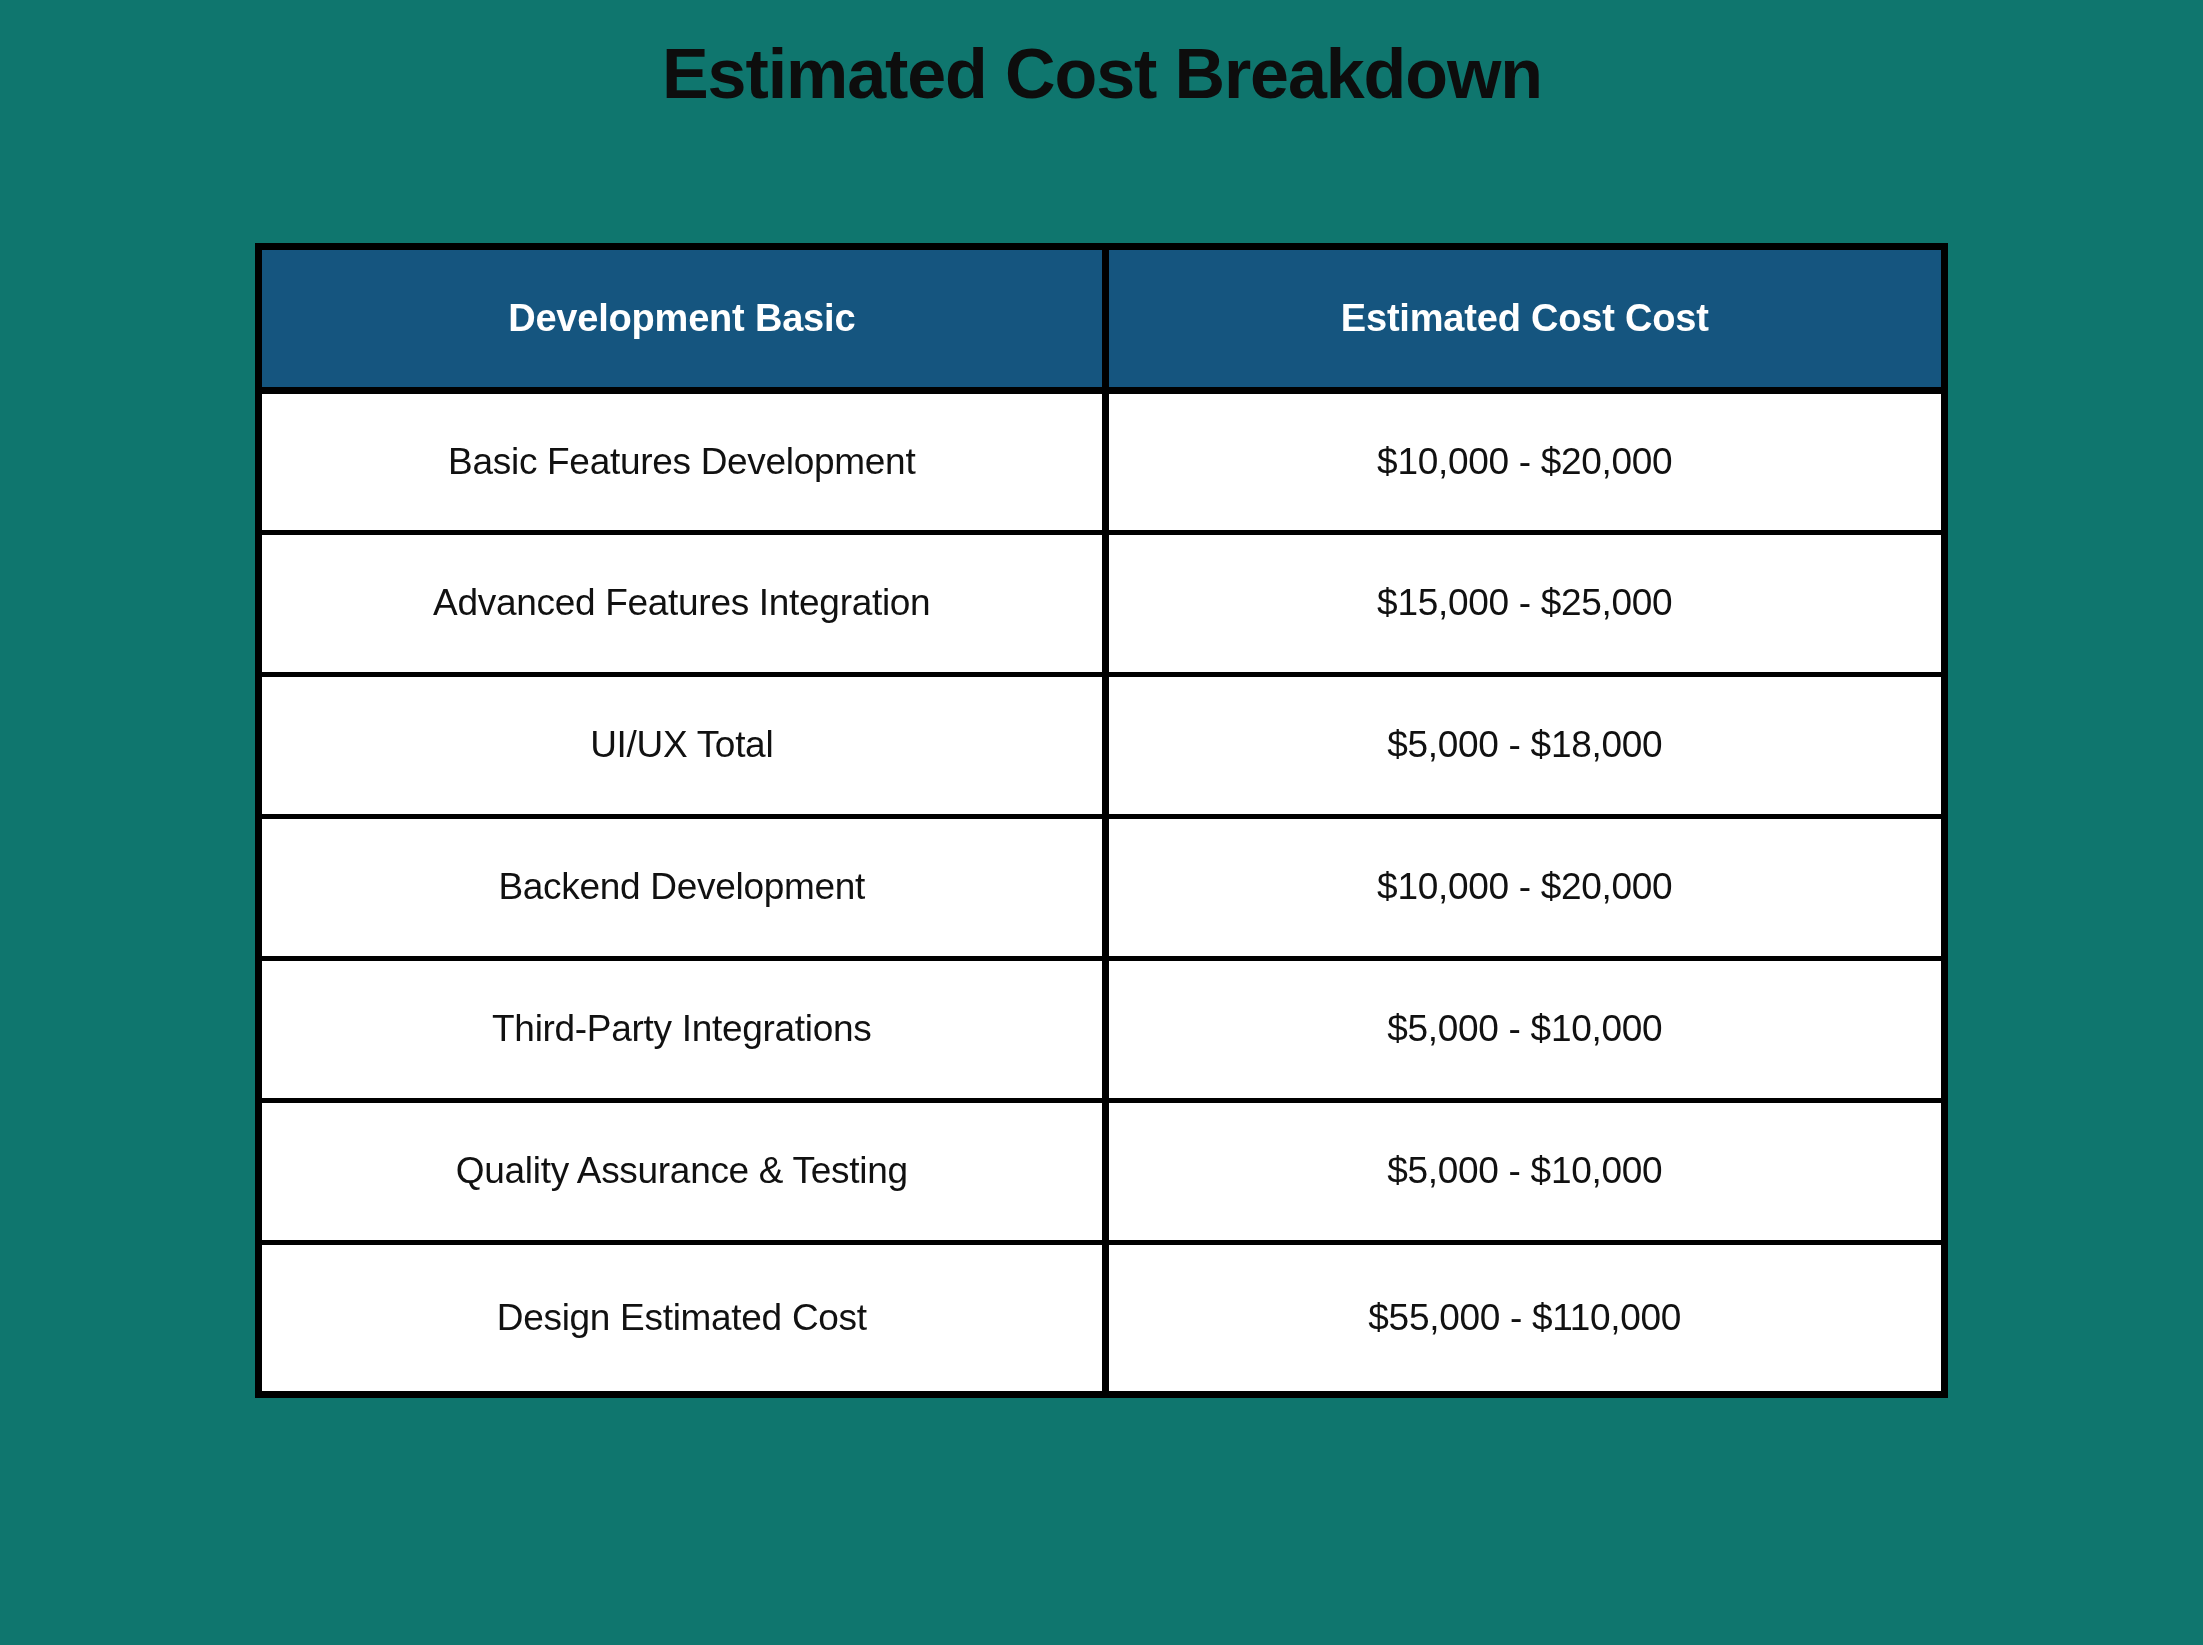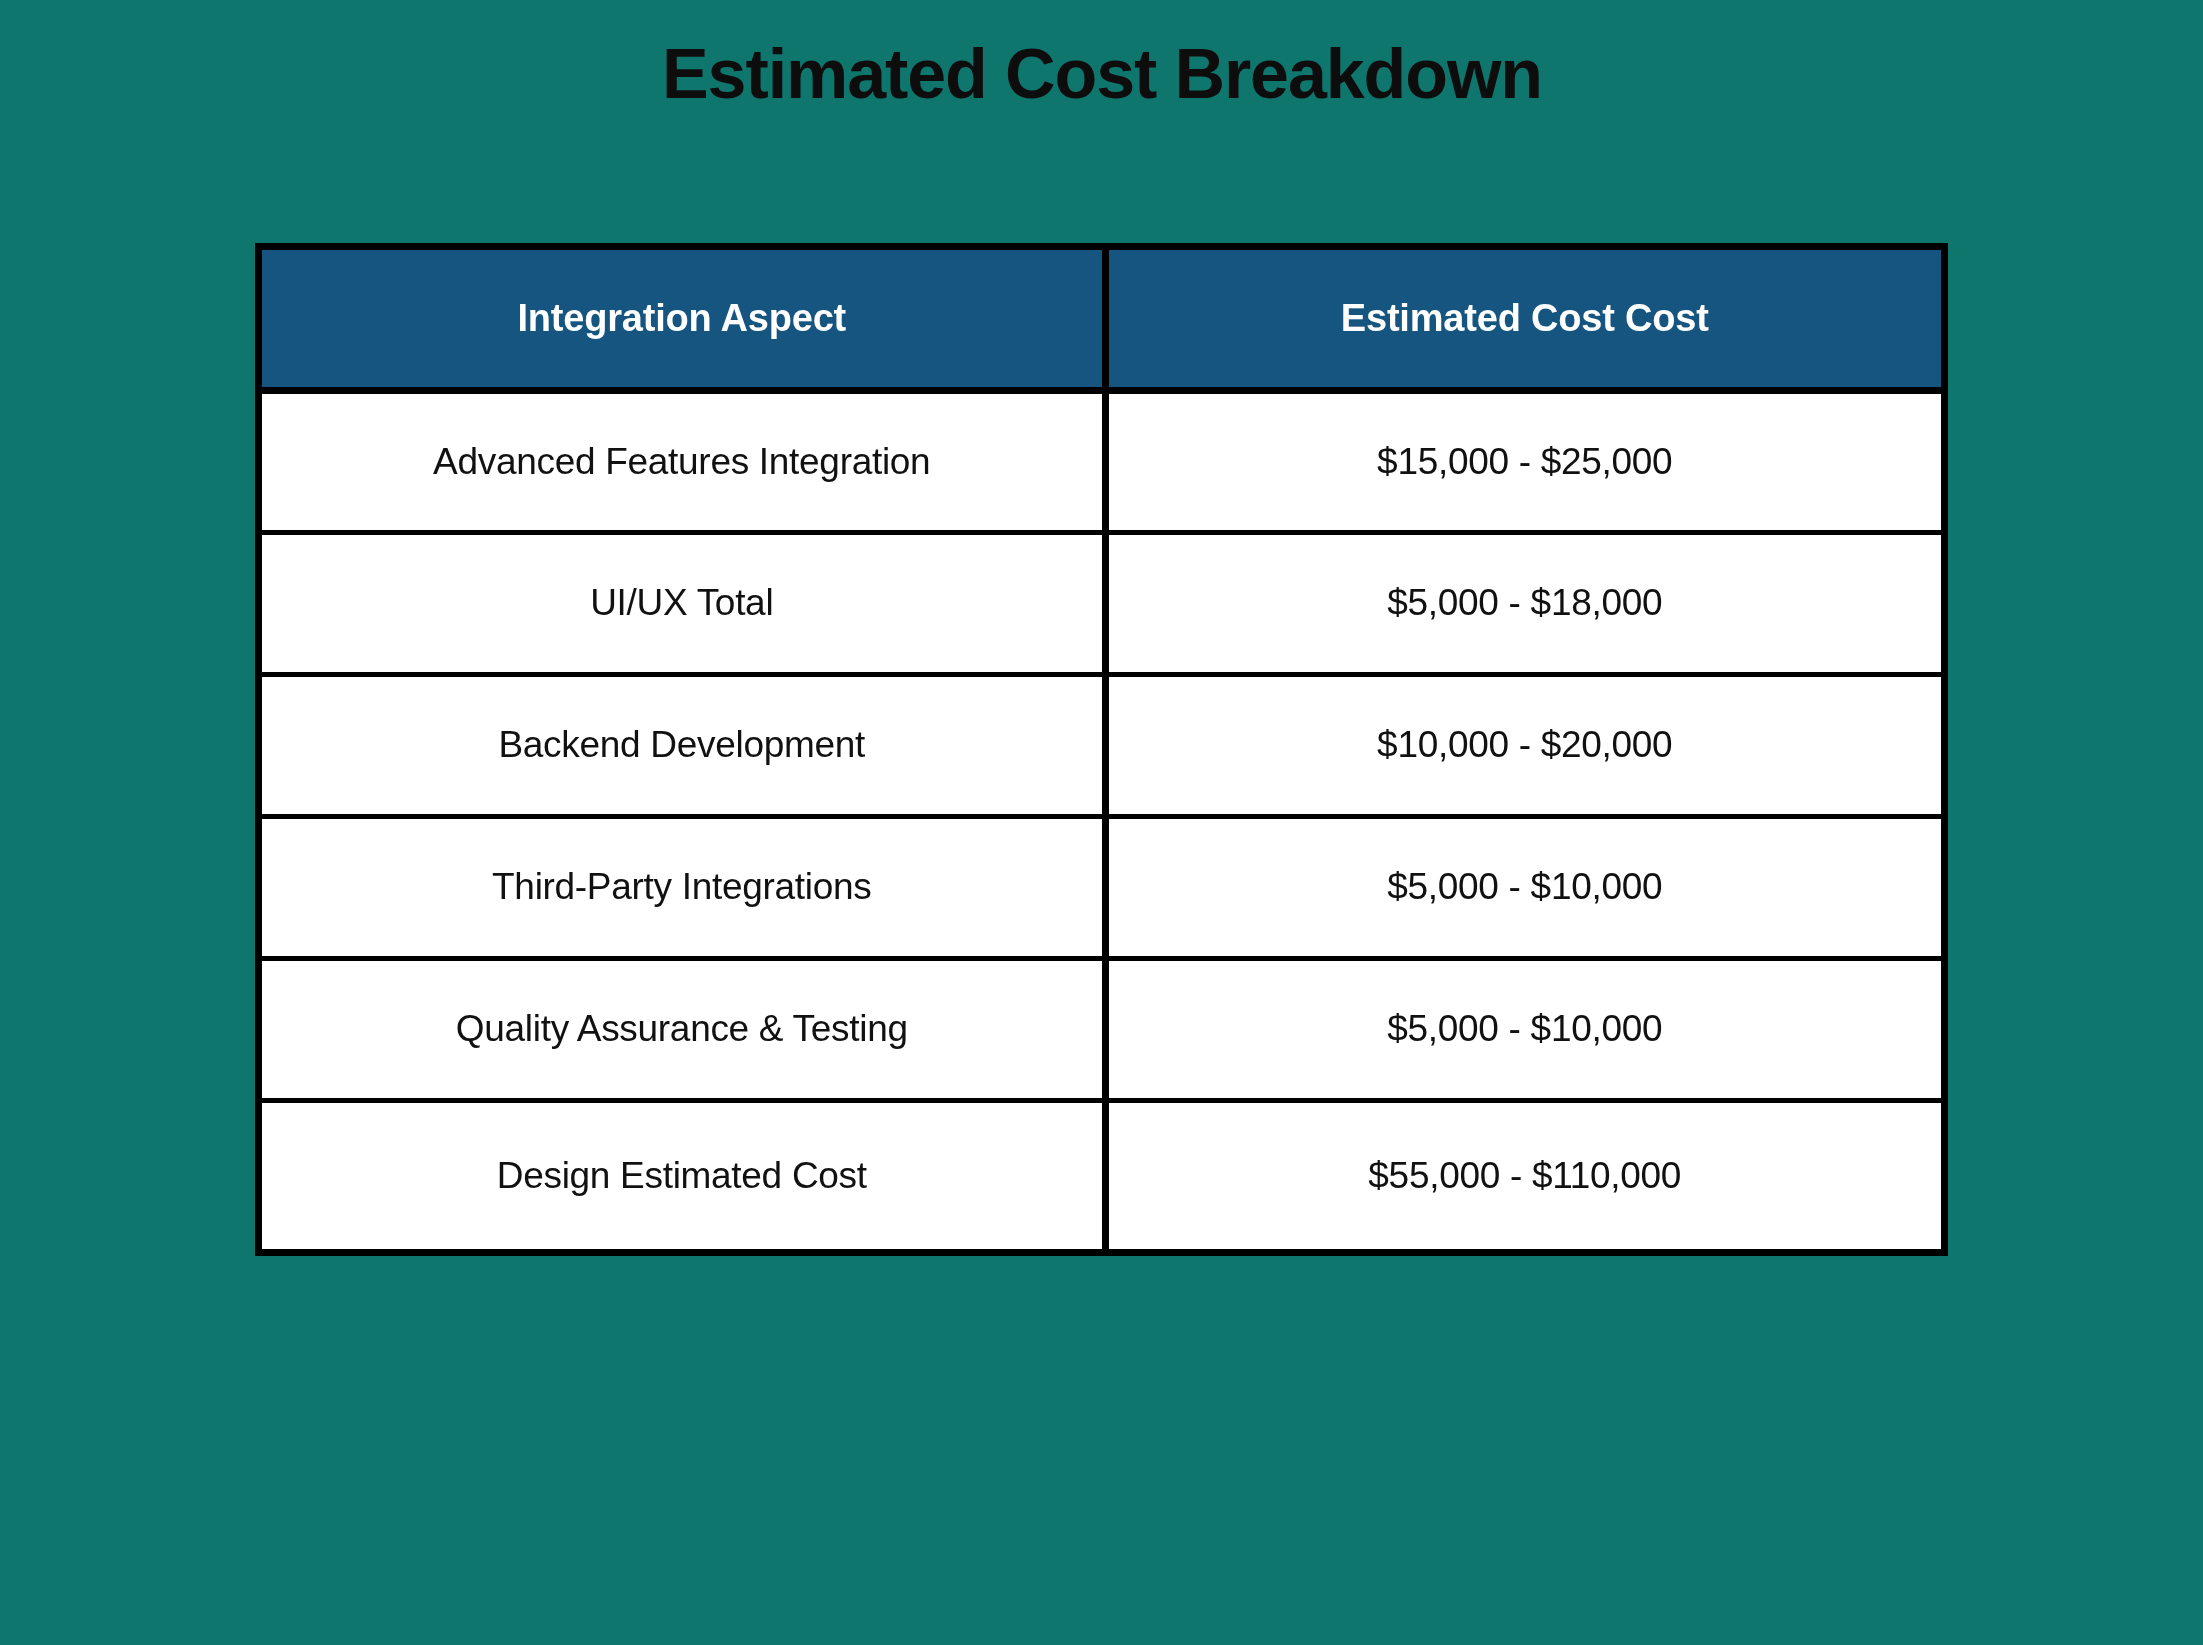--- a/index.html
+++ b/index.html
@@ -101,25 +101,29 @@
   <div class="page-title">Estimated Cost Breakdown</div>
 
   <div class="table-wrap">
     <table class="cost-table">
       <colgroup>
         <col class="c-aspect">
         <col class="c-cost">
       </colgroup>
       <thead>
         <tr>
-          <th class="col-aspect">Integration Aspect</th>
+          <th class="col-aspect">Development Basic</th>
           <th class="col-cost">Estimated Cost Cost</th>
         </tr>
       </thead>
       <tbody>
+        <tr>
+          <td class="col-aspect">Basic Features Development</td>
+          <td class="col-cost">$10,000 - $20,000</td>
+        </tr>
         <tr>
           <td class="col-aspect">Advanced Features Integration</td>
           <td class="col-cost">$15,000 - $25,000</td>
         </tr>
         <tr>
           <td class="col-aspect">UI/UX Total</td>
           <td class="col-cost">$5,000 - $18,000</td>
         </tr>
         <tr>
           <td class="col-aspect">Backend Development</td>

